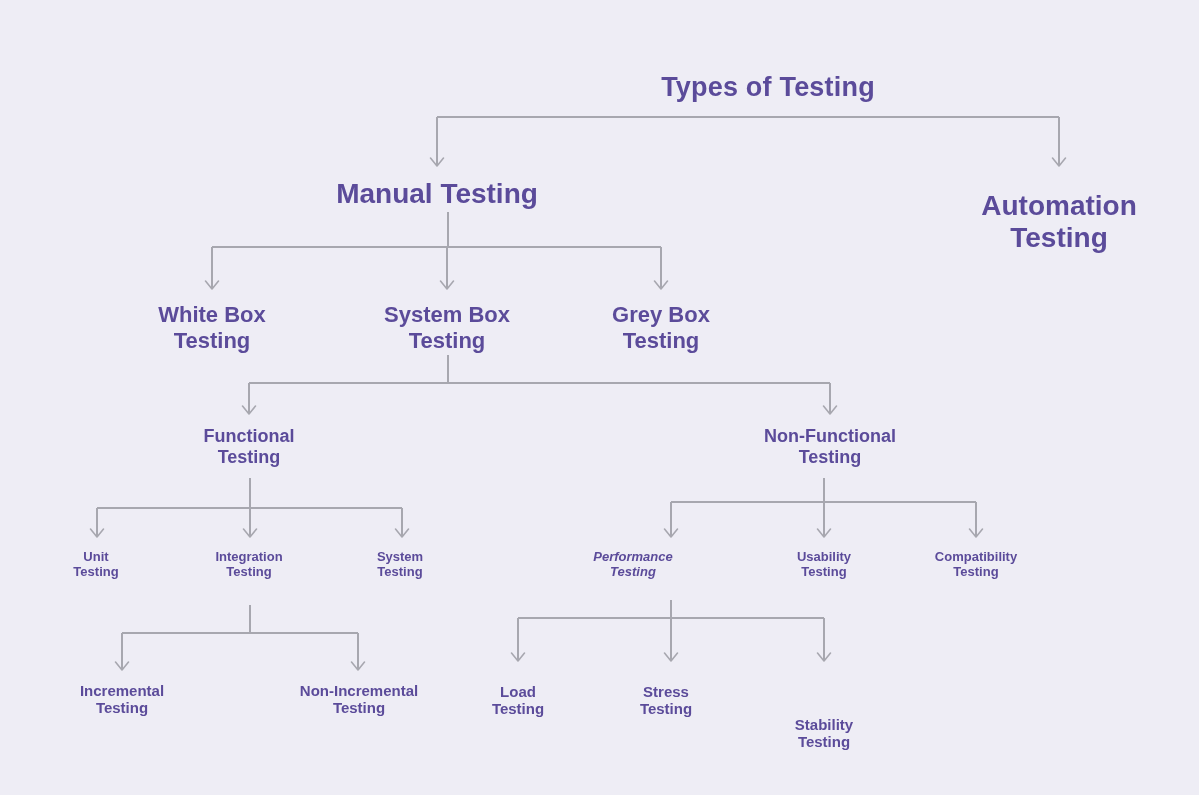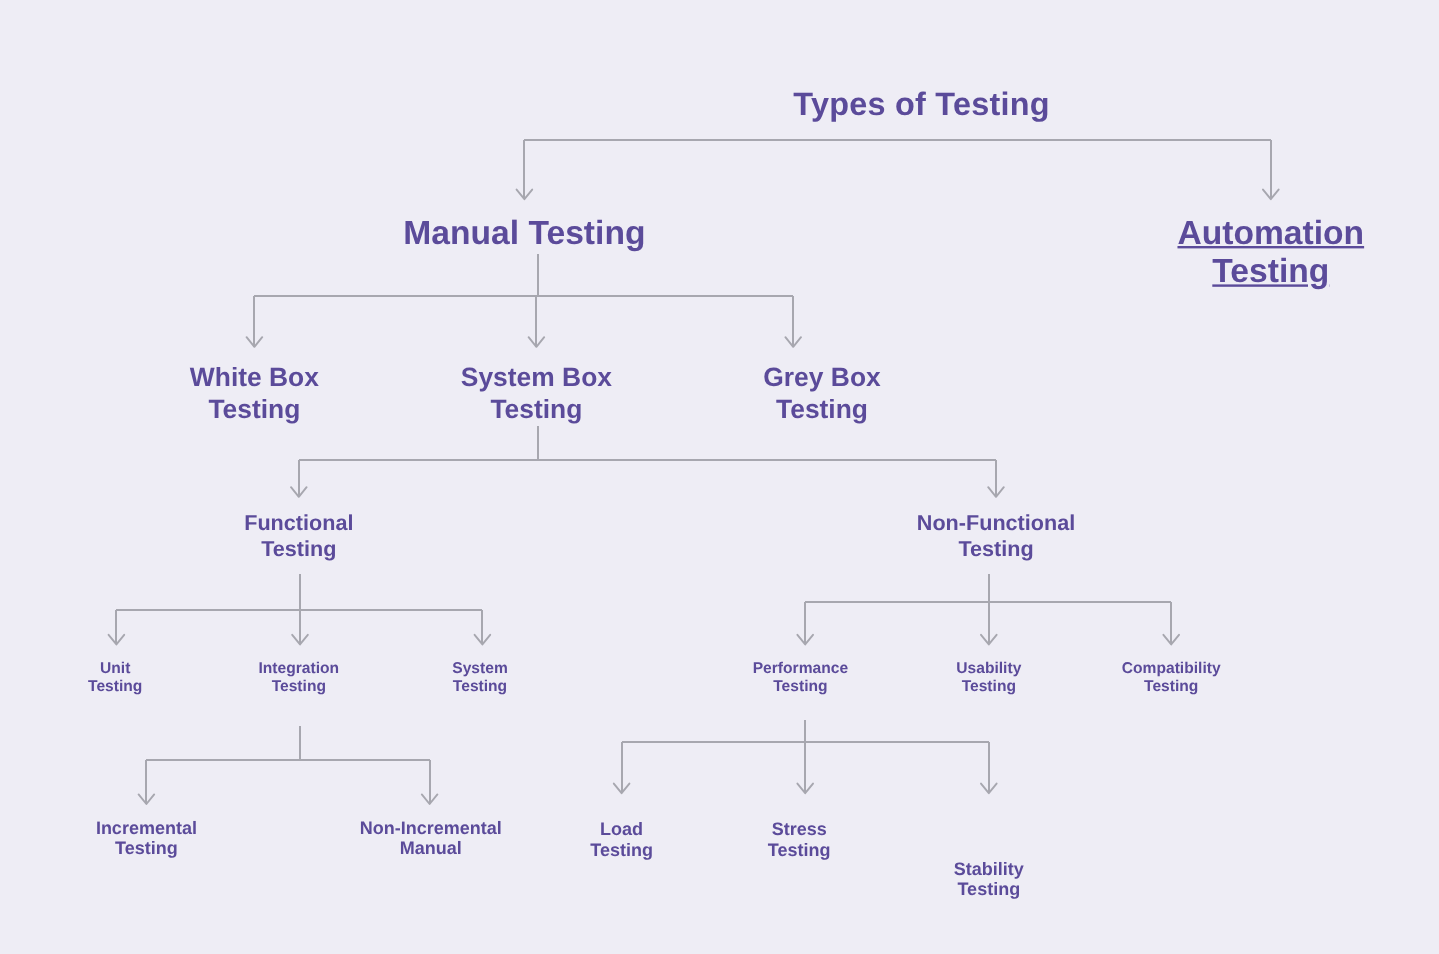--- a/index.html
+++ b/index.html
@@ -108,48 +108,48 @@
       <path d="M 511.5 653 L 518 661 L 524.5 653" fill="none" stroke="#a7a7af" stroke-width="1.6" stroke-linecap="round" stroke-linejoin="round"></path>
       <line x1="671" y1="618" x2="671" y2="661" stroke="#a7a7af" stroke-width="1.6" shape-rendering="crispEdges"></line>
       <path d="M 664.5 653 L 671 661 L 677.5 653" fill="none" stroke="#a7a7af" stroke-width="1.6" stroke-linecap="round" stroke-linejoin="round"></path>
       <line x1="824" y1="618" x2="824" y2="661" stroke="#a7a7af" stroke-width="1.6" shape-rendering="crispEdges"></line>
       <path d="M 817.5 653 L 824 661 L 830.5 653" fill="none" stroke="#a7a7af" stroke-width="1.6" stroke-linecap="round" stroke-linejoin="round"></path>
     </svg>
 
   <div id="node-layer">
       <div class="node node-title" style="left: 768px; top: 72px;">Types of Testing</div>
       <div class="node node-l2" style="left: 437px; top: 178px;">Manual Testing</div>
-      <div class="node node-l2" style="left: 1059px; top: 178px; text-decoration: underline;">Automation
+      <div class="node node-l2" style="left: 1059px; top: 190px;">Automation
 Testing</div>
       <div class="node node-l3" style="left: 212px; top: 302px;">White Box
 Testing</div>
       <div class="node node-l3" style="left: 447px; top: 302px;">System Box
 Testing</div>
-      <div class="node node-l3" style="left: 661px; top: 302px; margin-left: 24px;">Grey Box
+      <div class="node node-l3" style="left: 661px; top: 302px;">Grey Box
 Testing</div>
       <div class="node node-l4" style="left: 249px; top: 426px;">Functional
 Testing</div>
       <div class="node node-l4" style="left: 830px; top: 426px;">Non-Functional
 Testing</div>
       <div class="node node-l5" style="left: 96px; top: 549px;">Unit
 Testing</div>
       <div class="node node-l5" style="left: 249px; top: 549px;">Integration
 Testing</div>
       <div class="node node-l5" style="left: 400px; top: 549px;">System
 Testing</div>
-      <div class="node node-l5" style="left: 667px; top: 549px;">Performance
+      <div class="node node-l5" style="left: 633px; top: 549px; font-style: italic;">Performance
 Testing</div>
       <div class="node node-l5" style="left: 824px; top: 549px;">Usability
 Testing</div>
       <div class="node node-l5" style="left: 976px; top: 549px;">Compatibility
 Testing</div>
       <div class="node node-l6" style="left: 122px; top: 682px;">Incremental
 Testing</div>
       <div class="node node-l6" style="left: 359px; top: 682px;">Non-Incremental
-Manual</div>
+Testing</div>
       <div class="node node-l6" style="left: 518px; top: 683px;">Load
 Testing</div>
       <div class="node node-l6" style="left: 666px; top: 683px;">Stress
 Testing</div>
       <div class="node node-l6" style="left: 824px; top: 716px;">Stability
 Testing</div>
     </div>
 
 </div>
 

